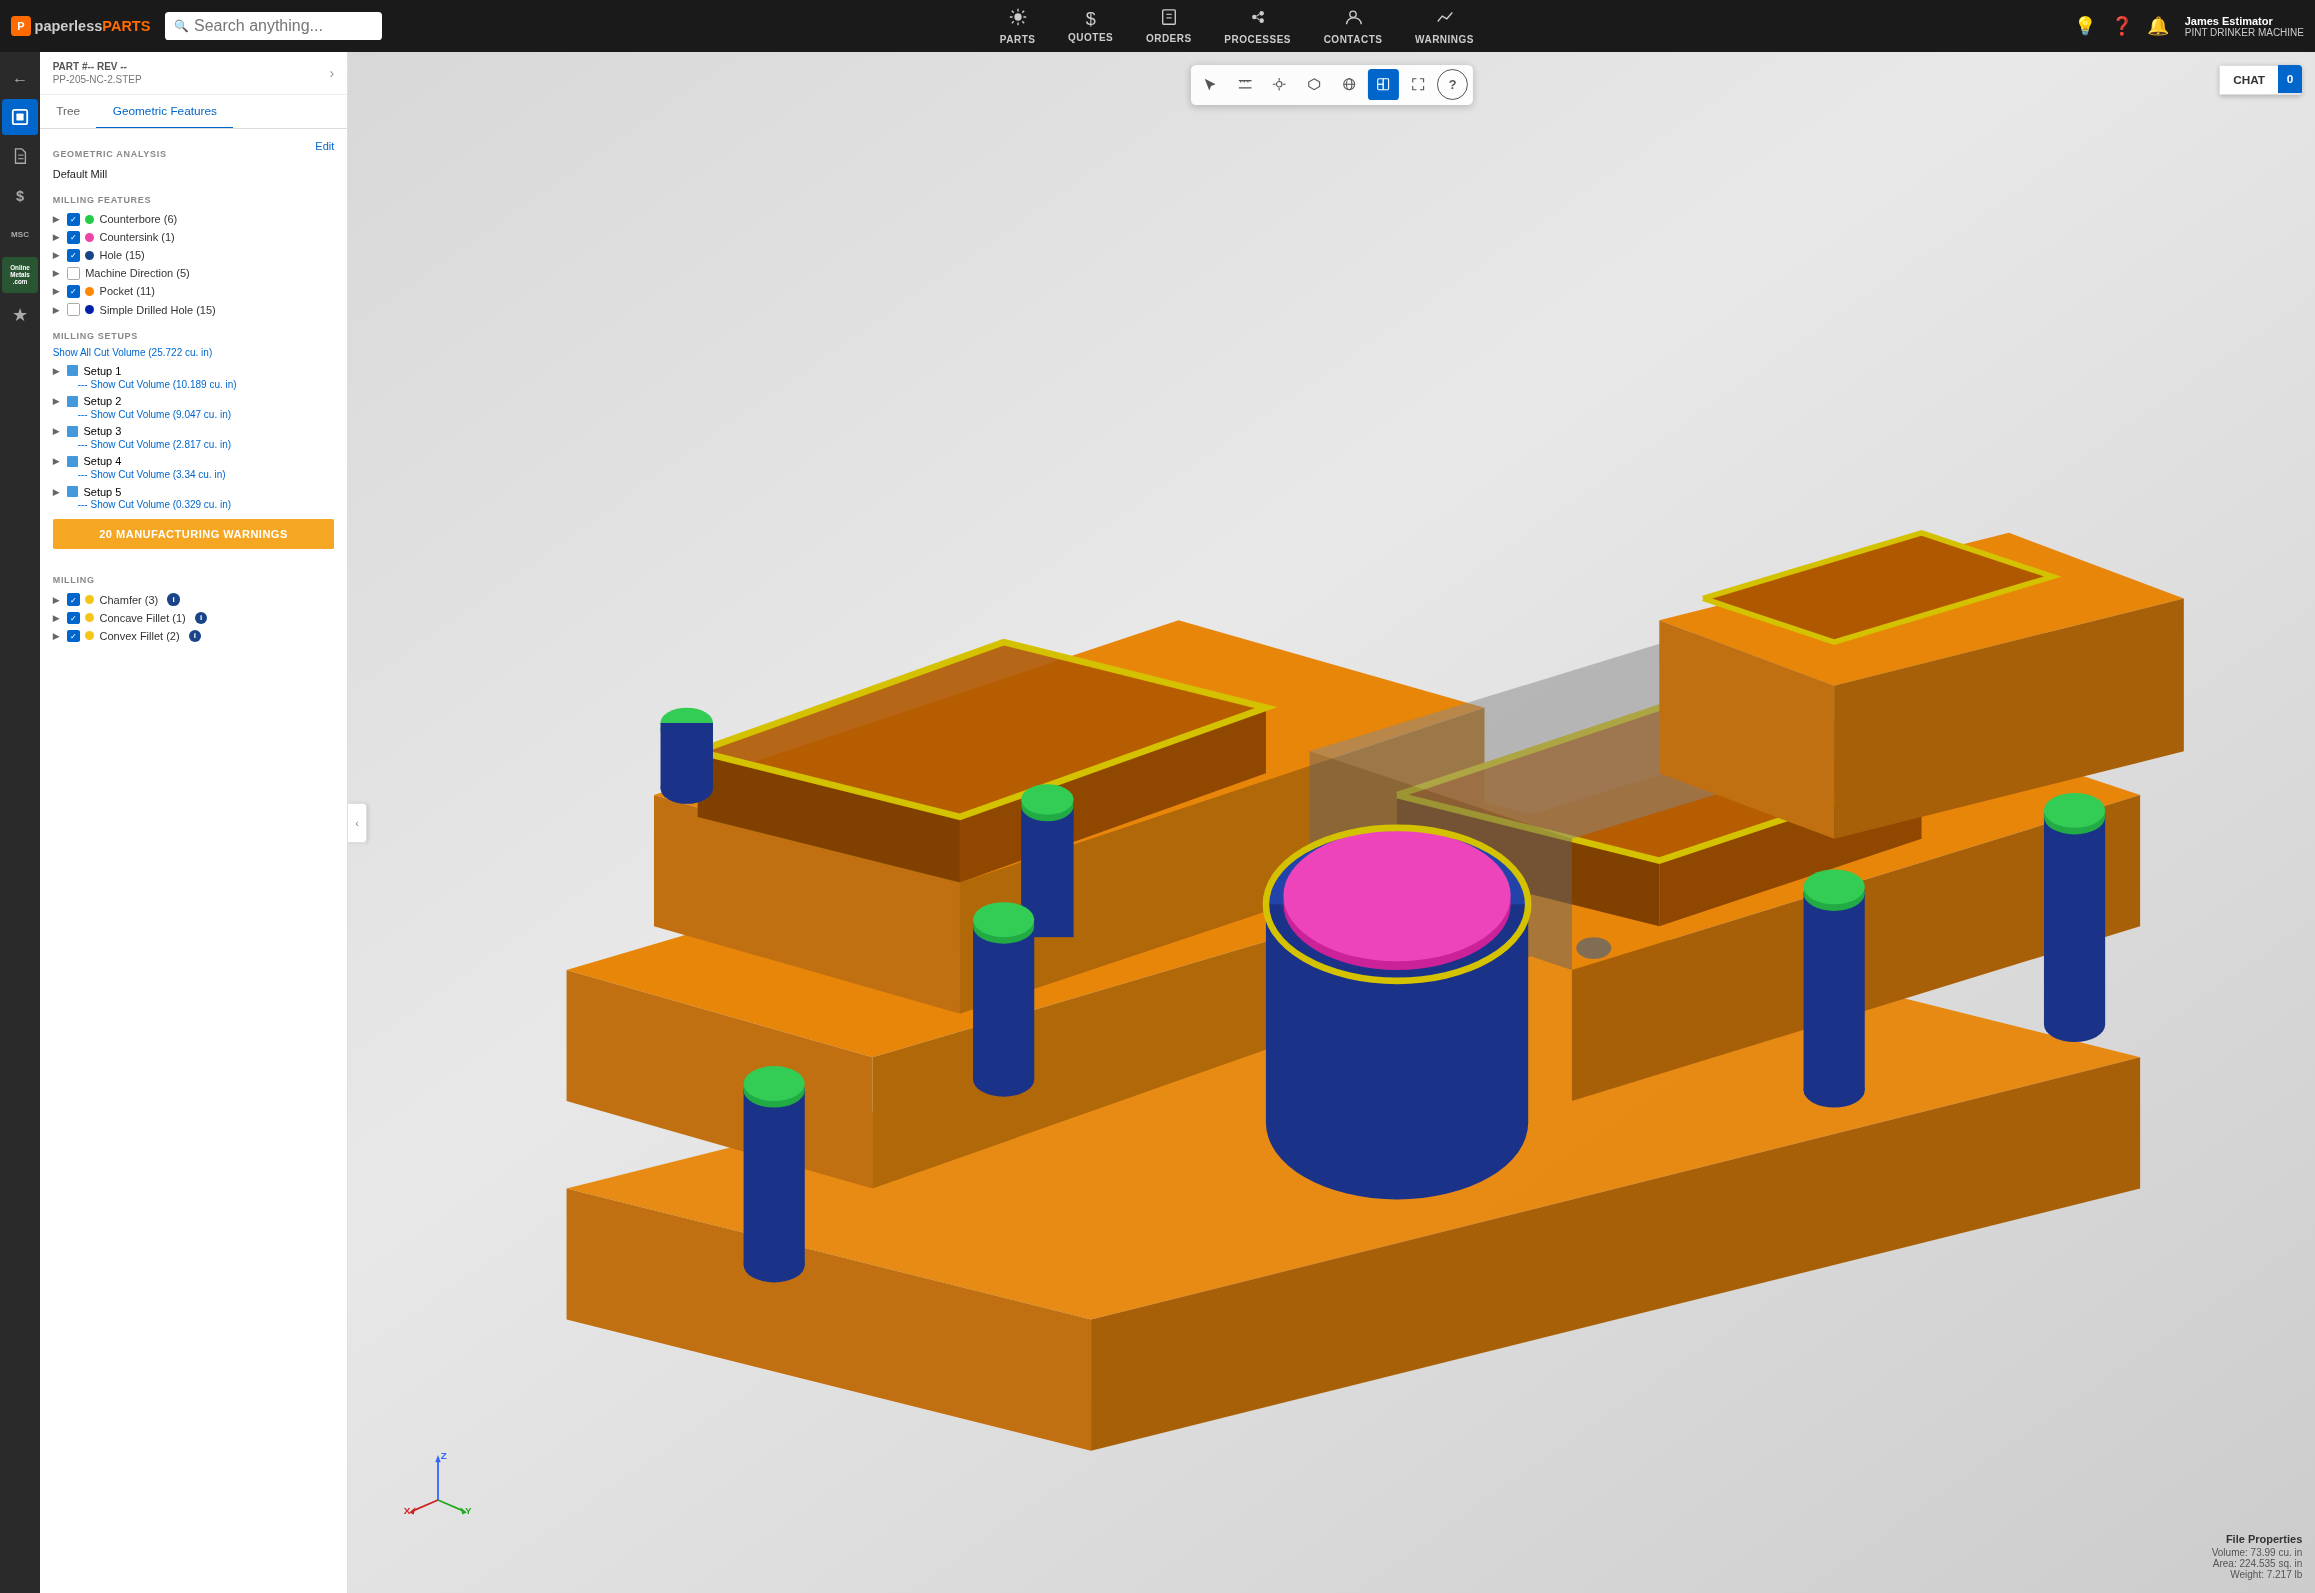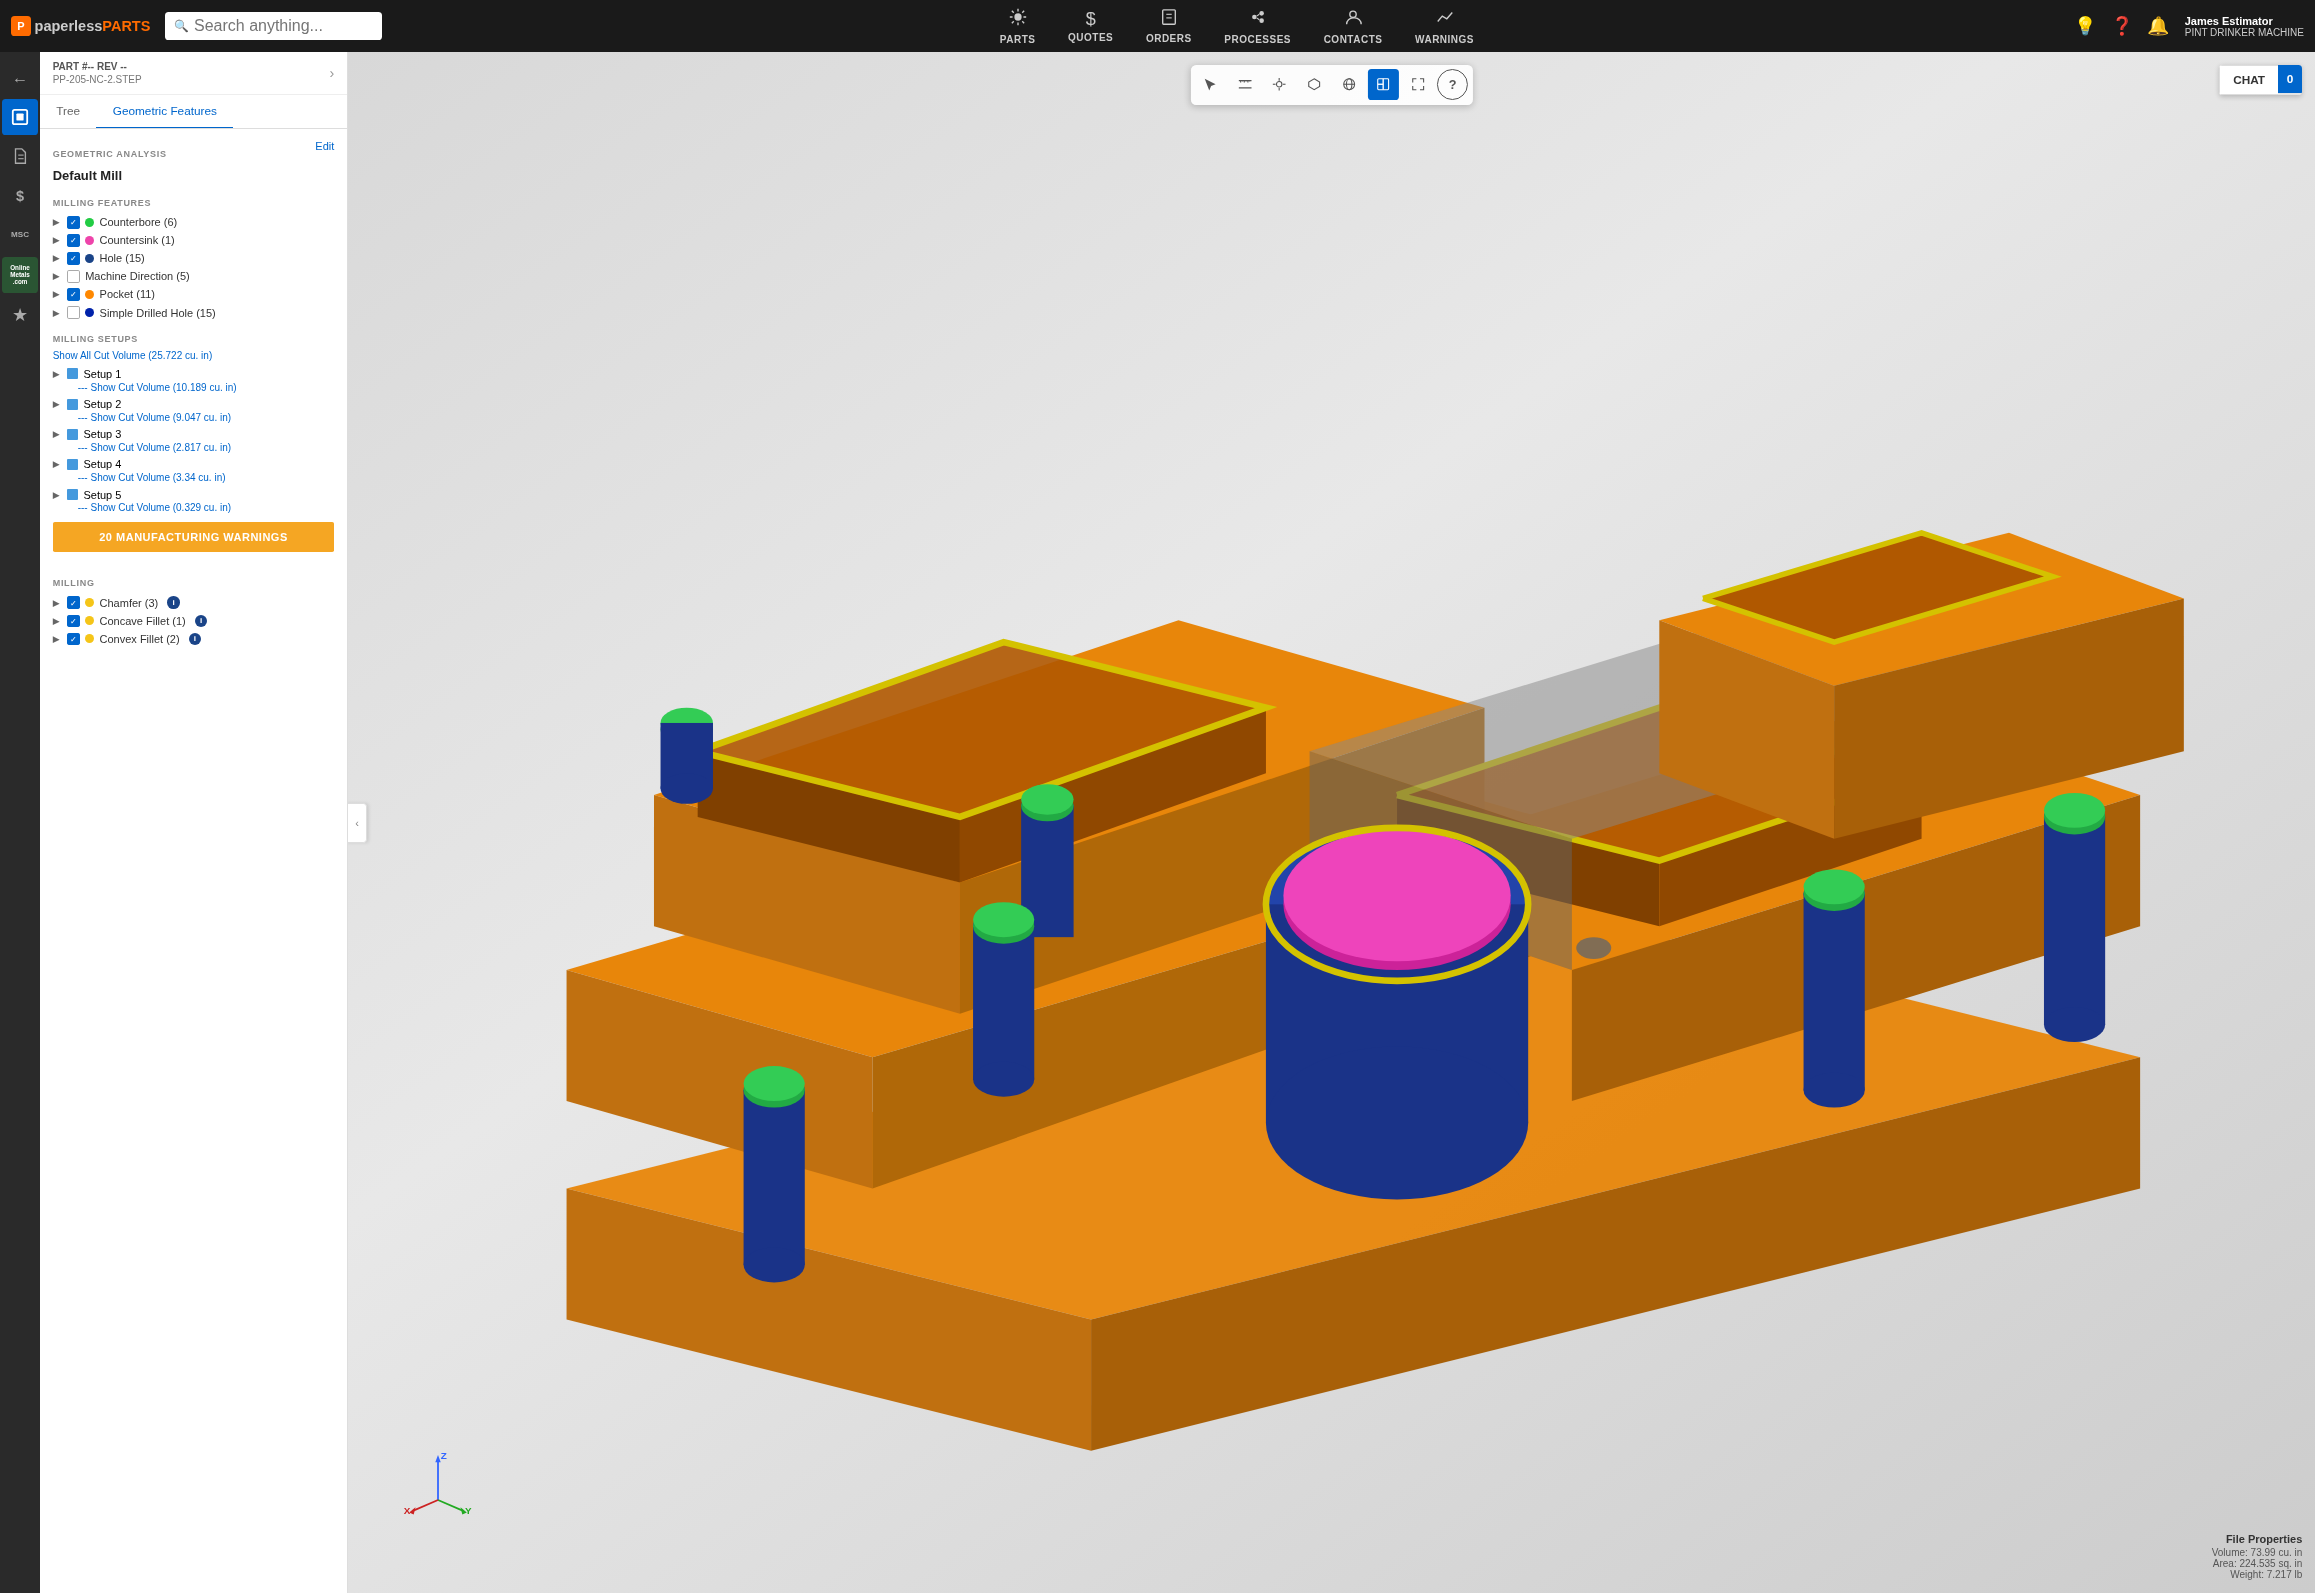--- a/index.html
+++ b/index.html
@@ -82,21 +82,21 @@
     .panel-content { flex: 1; overflow-y: auto; padding: 11px 12.7px; }
 
     .section-header {
       font-size: 9px; font-weight: 700; color: #888; letter-spacing: 0.7px;
       margin-bottom: 5.4px; margin-top: 9px;
     }
     .analysis-row {
       display: flex; align-items: flex-start; justify-content: space-between; margin-bottom: 3.6px;
     }
     .edit-btn { font-size: 11px; color: #0066cc; cursor: pointer; font-weight: 500; }
-    .analysis-title { font-size: 13px; font-weight: 700; color: #222; margin-bottom: 15px; }
+    .analysis-title { font-size: 11px; font-weight: 400; color: #222; margin-bottom: 15px; }
 
     .feature-row {
       display: flex; align-items: center; gap: 5.4px; padding: 2.7px 0; font-size: 11px; color: #333;
     }
     .feature-expand { color: #666; font-size: 9px; cursor: pointer; width: 9px; }
     .checkbox {
       width: 12.7px; height: 12.7px; border: 1.4px solid #0066cc; border-radius: 1.8px;
       background: #0066cc; display: flex; align-items: center; justify-content: center;
     }
     .checkbox.unchecked { background: white; border-color: #aaa; }

